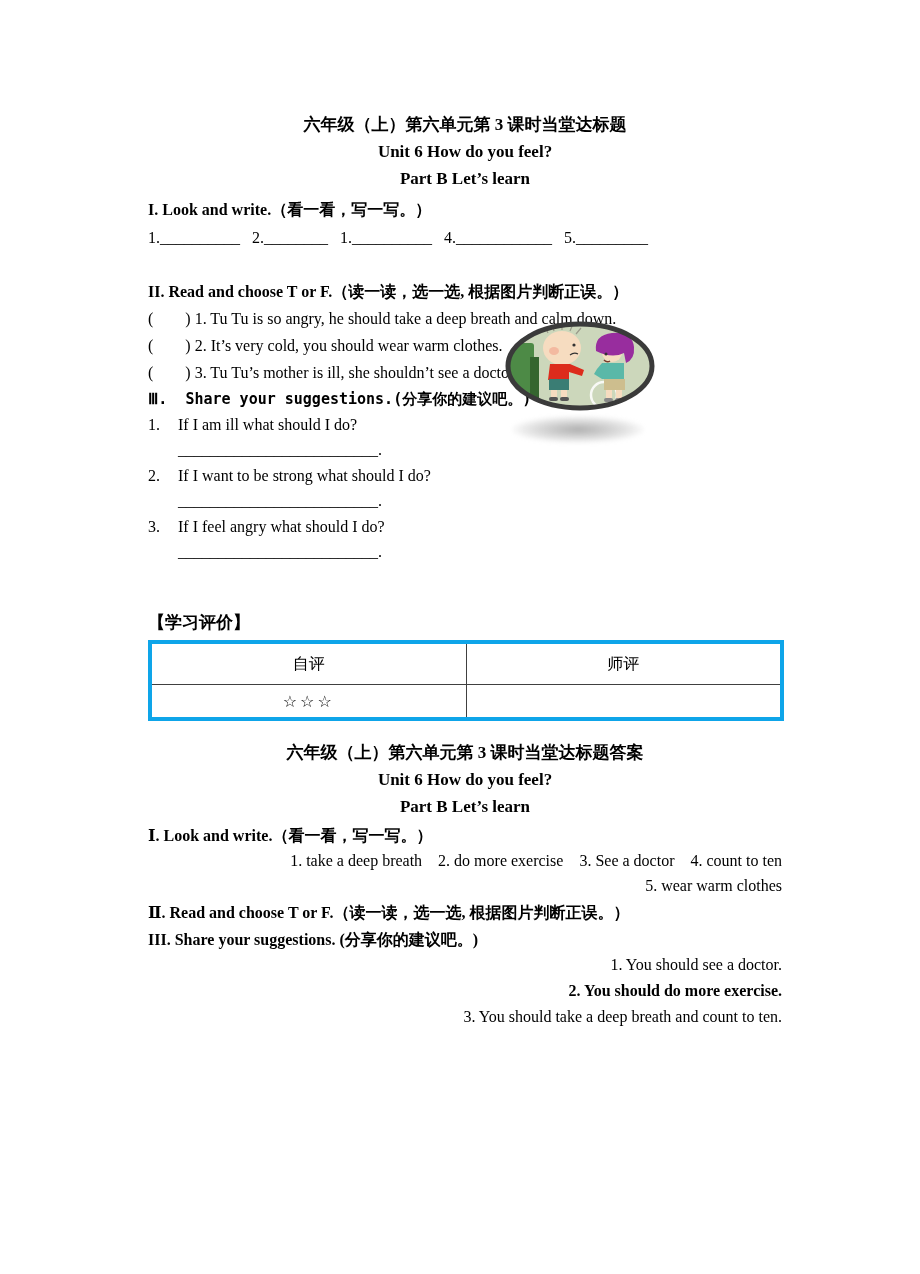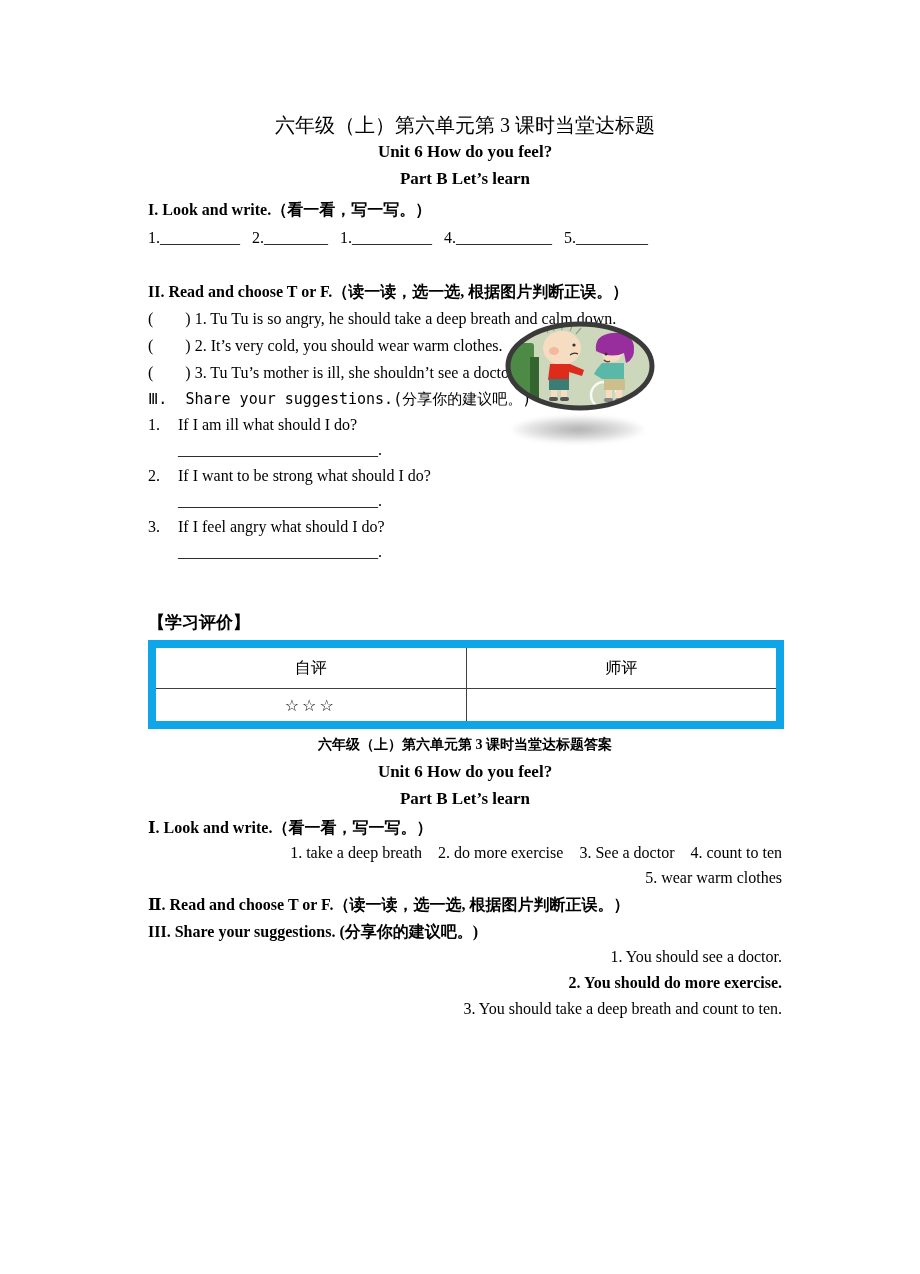--- a/index.html
+++ b/index.html
@@ -10,49 +10,49 @@
     font-family:"Liberation Serif","DejaVu Serif",serif;
     font-size:16px;
     position:relative;
     overflow:hidden;
   }
   .content {
     position:absolute; left:148px; top:113px; width:634px;
   }
   .center { text-align:center; }
   .pre { white-space:pre-wrap; }
-  .title-line { font-size:20px; font-weight:normal; line-height:24px; }
+  .title-line { font-size:17px; font-weight:bold; line-height:24px; }
   .sub-line { font-size:17px; font-weight:bold; line-height:24px; margin-top:3px; }
   .sec-heading { font-weight:bold; line-height:24px; }
   .blanks-row {
     display:flex; justify-content:space-between;
     width:500px; margin-top:4px; line-height:24px;
   }
   .tf-heading { font-weight:bold; line-height:27px; margin-top:28px; }
   .tf-item { line-height:27px; }
   .mono-heading {
     font-family:"DejaVu Sans Mono","Liberation Mono",monospace;
-    font-weight:normal; font-size:15px; line-height:26px;
+    font-weight:bold; font-size:15px; line-height:26px;
   }
   .q-row { display:flex; line-height:25px; }
   .q-num { width:30px; flex:0 0 30px; }
   .q-blank { line-height:26px; padding-left:30px; letter-spacing:0; }
   .eval-label { font-weight:bold; line-height:26px; margin-top:45px; font-size:17px; }
   table.eval {
     border-collapse:collapse; width:636px; margin-top:4px;
     table-layout:fixed;
   }
   table.eval td {
     border:1px solid #404040; text-align:center; vertical-align:middle;
     font-size:16px;
   }
-  table.eval { border:8px solid #0ea5e9; }
+  table.eval { border:4px solid #0ea5e9; }
   td.hdr { height:38px; }
   td.val { height:30px; font-size:17px; letter-spacing:3px; }
-  .ans-title { font-size:14px; font-weight:bold; line-height:24px; margin-top:4px; }
+  .ans-title { font-size:17px; font-weight:bold; line-height:24px; margin-top:20px; }
   .ans-indent { margin-left:12px; }
   .ans-line { line-height:25px;text-align:right; }
   .ans-heading { font-weight:bold; line-height:25px; margin-top:2px; }
   .illustration { position:absolute; left:504px; top:321px; width:152px; height:90px; }
   .illustration svg { display:block; }
   .ill-shadow {
     position:absolute; left:512px; top:416px; width:132px; height:27px;
     background:radial-gradient(ellipse at center, rgba(110,110,110,0.55) 0%, rgba(150,150,150,0.28) 50%, rgba(200,200,200,0) 75%);
     filter:blur(2px);
     border-radius:50%;

